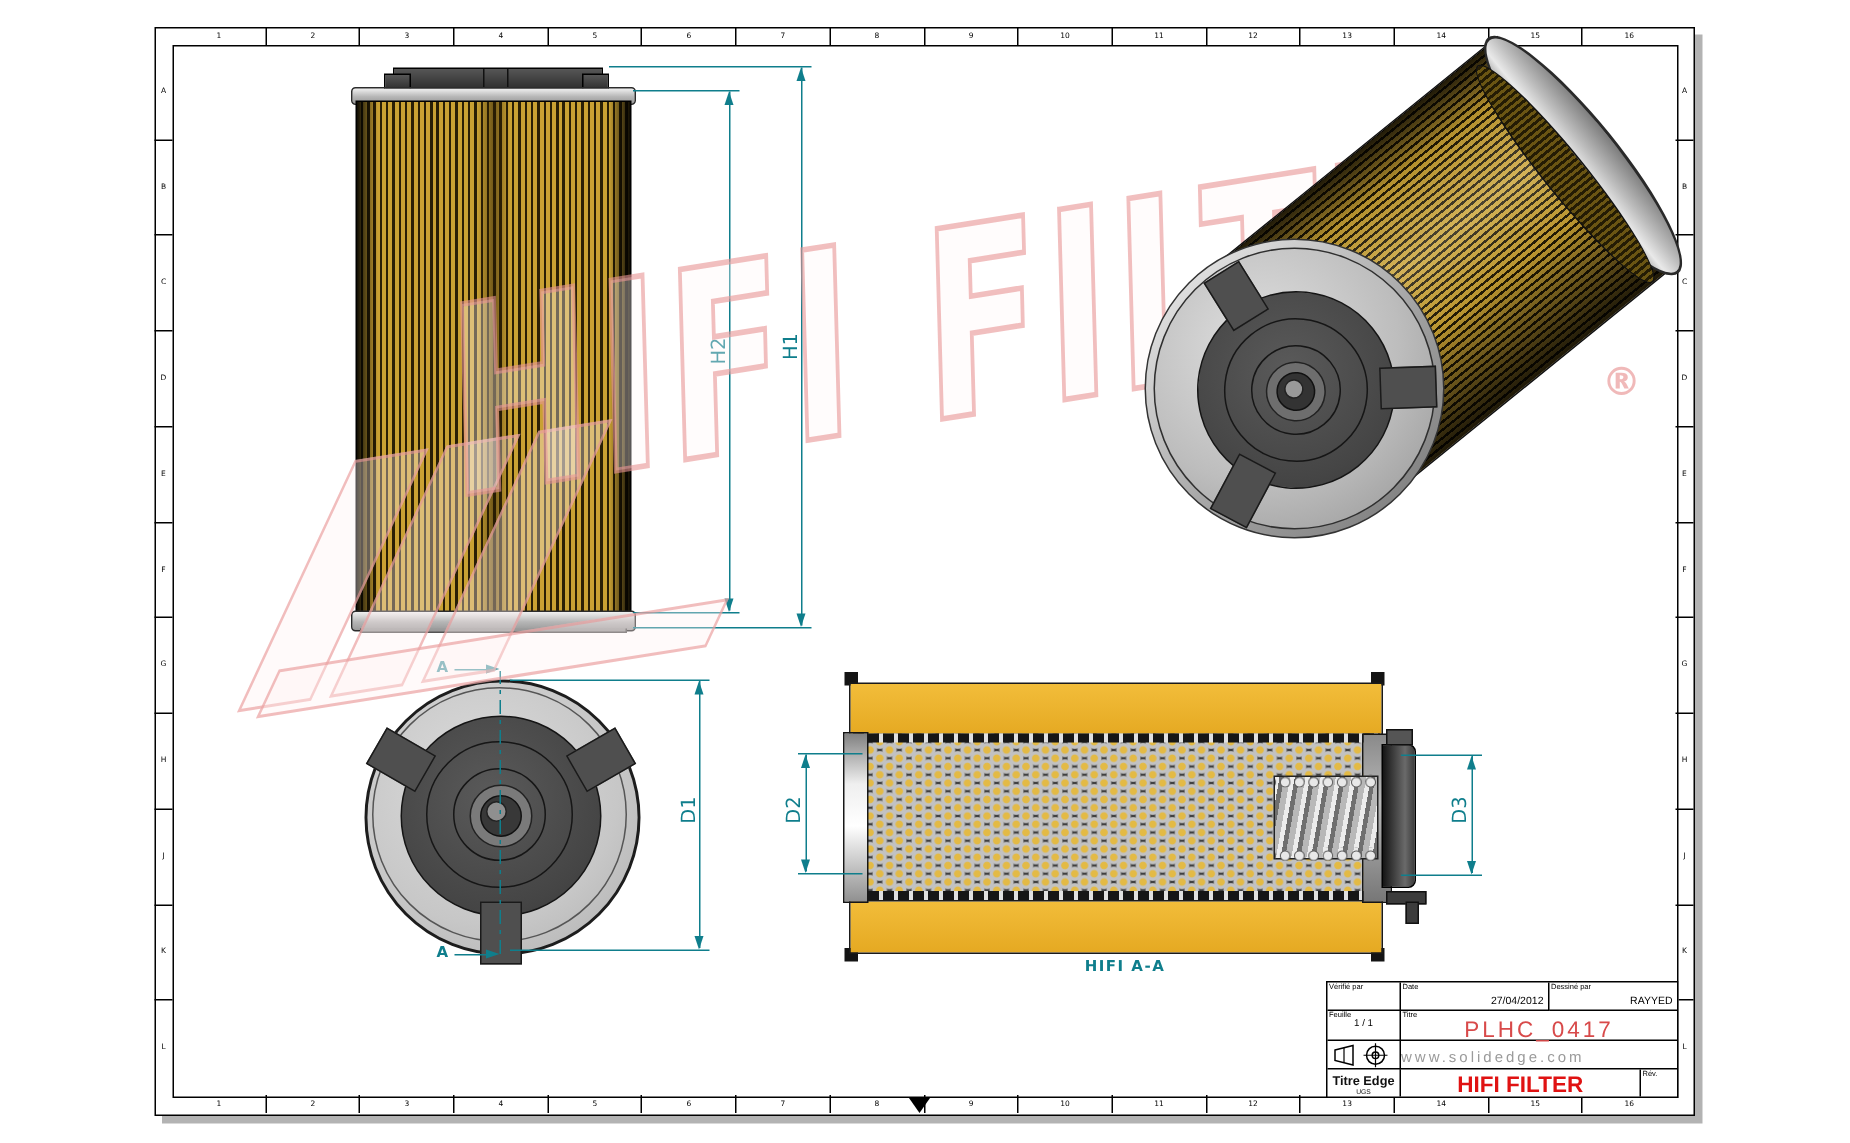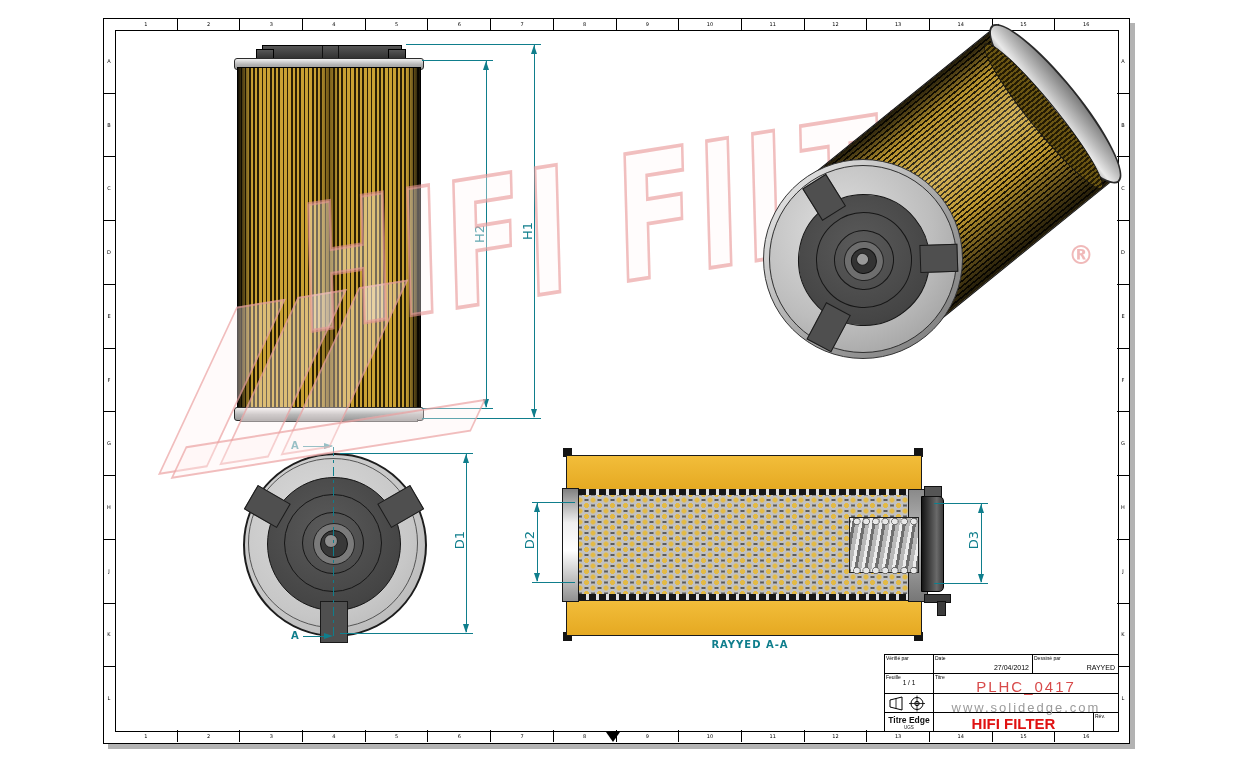--- a/index.html
+++ b/index.html
@@ -118,21 +118,21 @@
            background:radial-gradient(circle at 38% 35%,#e0e0e0,#bdbdbd 55%,#939393);}
 
   
   #tblock{left:884px;top:654px;width:233px;height:76px;border:1.5px solid #000;
           background:#fff;z-index:5;font-family:"Liberation Sans",sans-serif;}
   .tb-cell{position:absolute;box-sizing:border-box;border-right:1px solid #000;border-bottom:1px solid #000;}
   .tb-lab{position:absolute;left:1px;top:1px;font-size:5px;line-height:5px;color:#000;}
   .tb-val{position:absolute;right:3px;bottom:2px;font-size:7px;color:#000;}
   #tb-title-val{position:absolute;left:0;right:0;top:4px;text-align:center;
                 font-size:15px;letter-spacing:2px;color:#d84a4a;}
-  #tb-web{position:absolute;left:0;right:0;top:6px;text-align:center;font-size:13px;
+  #tb-web{position:absolute;left:0;right:0;top:6px;text-align:left;font-size:10px;
           letter-spacing:2px;color:#9b9b9b;}
   #tb-company{position:absolute;left:0;right:0;top:2px;text-align:center;
               font-size:15px;font-weight:bold;color:#e01212;}
   #tb-app{position:absolute;left:0;right:0;top:2px;text-align:center;font-size:8.5px;
           font-weight:bold;color:#111;}
   #tb-app-sub{position:absolute;left:0;right:0;top:12px;text-align:center;font-size:4.5px;color:#111;}
   .tb-center{position:absolute;left:0;right:0;top:5px;text-align:center;font-size:6.5px;color:#000;}
 
   .noselect{user-select:none;}
 </style>
@@ -227,21 +227,21 @@
     <div id="sv-endplate" class="abs"></div>
     <div id="sv-flange" class="abs"></div>
     <div id="sv-spring" class="abs">
       <div class="spring-dots" style="top:-2px;"></div>
       <div class="spring-dots" style="bottom:-2px;"></div>
     </div>
     <div id="sv-endcap" class="abs"></div>
     <div class="abs" style="left:924px;top:486px;width:16px;height:9px;background:#555;border:1px solid #111;"></div>
     <div class="abs" style="left:924px;top:594px;width:25px;height:7px;background:#3c3c3c;border:1px solid #111;"></div>
     <div class="abs" style="left:937px;top:601px;width:7px;height:13px;background:#3c3c3c;border:1px solid #111;"></div>
-    <div class="abs cutlab" style="left:695px;top:639px;width:110px;text-align:center;letter-spacing:1px;">RAYYED A-A</div>
+    <div class="abs cutlab" style="left:695px;top:639px;width:110px;text-align:center;letter-spacing:1px;">HIFI A-A</div>
   </div>
 
   <div>
     <div class="abs dim dimh" style="left:532px;top:502px;width:43px;"></div>
     <div class="abs dim dimh" style="left:532px;top:582px;width:43px;"></div>
     <div class="abs dim dimv" style="left:537px;top:503px;height:78px;"></div>
     <div class="abs ar-up" style="left:534px;top:503px;"></div>
     <div class="abs ar-dn" style="left:534px;top:573px;"></div>
     <div class="abs dlab" style="left:514px;top:533px;">D2</div>
   </div>

